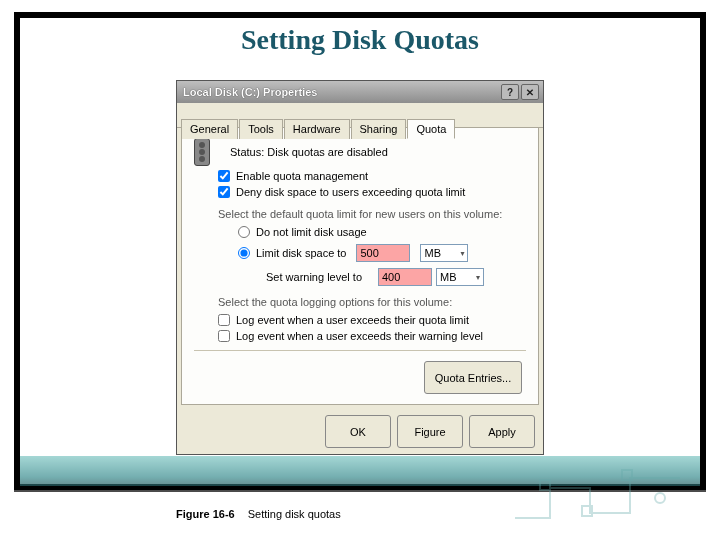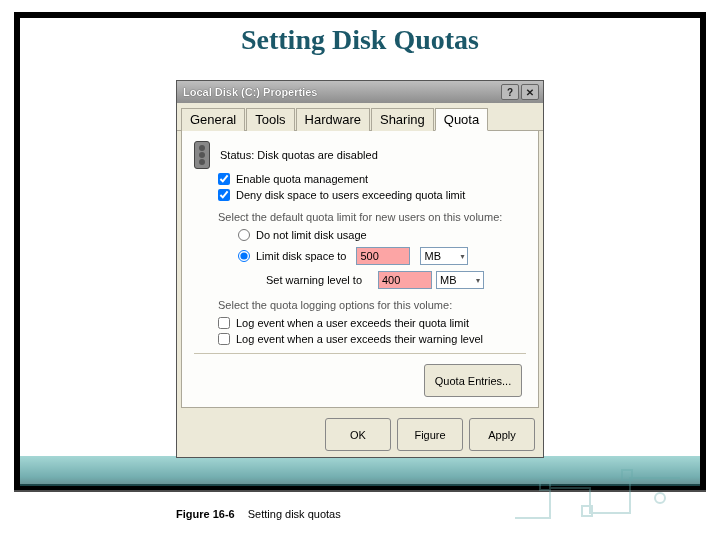--- a/index.html
+++ b/index.html
@@ -11,24 +11,24 @@
   .footer-band { position: absolute; left: 14px; right: 14px; bottom: 48px; height: 36px; background: linear-gradient(180deg,#7fc7c4 0%, #3a8d8f 70%, #275f62 100%); border: 6px solid #000; border-top: 0; opacity: .7;}
   .circuit { position: absolute; right: 30px; bottom: 12px; width: 180px; height: 60px; opacity: .35; }
   .circuit svg { width: 100%; height: 100%; }
 
   
   .win { position: absolute; left: 176px; top: 80px; width: 368px; background: #ece9d8; border: 1px solid #555; font-size: 11px; color: #000; }
   .titlebar { height: 22px; background: linear-gradient(180deg,#bfbfbf 0%, #8d8d8d 100%); display: flex; align-items: center; padding: 0 4px 0 6px; color: #fff; font-weight: bold; font-size: 11px; }
   .titlebar .caption { flex: 1; color: #fff; text-shadow: 0 0 1px #000;}
   .titlebtn { width: 18px; height: 16px; margin-left: 2px; background: #bbb; border: 1px solid #666; display: flex; align-items: center; justify-content: center; font-size: 10px; font-weight: bold; color: #222; border-radius: 2px;}
   .tabs { display: flex; padding: 4px 4px 0 4px; gap: 0; background: #ece9d8; border-bottom: 1px solid #aca899; }
-  .tab { padding: 3px 8px; font-size: 13px; background: #ece9d8; border: 1px solid #aca899; border-bottom: none; margin-right: 1px; position: relative; top: 1px;}
+  .tab { padding: 3px 8px; font-size: 11px; background: #ece9d8; border: 1px solid #aca899; border-bottom: none; margin-right: 1px; position: relative; top: 12px;}
   .tab.active { background: #fdfdfb; z-index: 2; border-bottom: 1px solid #fdfdfb; }
   .pane { background: #fdfdfb; margin: 0 4px 4px; border: 1px solid #aca899; border-top: none; padding: 10px 12px 8px; }
-  .statusrow { display: flex; align-items: center; gap: 10px; margin-bottom: 0; }
+  .statusrow { display: flex; align-items: center; gap: 20px; margin-bottom: 0; }
   .traffic { width: 16px; height: 28px; background: #888; border: 1px solid #444; border-radius: 3px; display: flex; flex-direction: column; align-items: center; justify-content: space-around; padding: 2px 0;}
   .traffic span { width: 6px; height: 6px; border-radius: 50%; background: #555; display: block;}
   .chkrow, .radrow { display: flex; align-items: center; gap: 6px; margin: 4px 0 4px 24px; font-size: 11px; }
   .section-label { margin: 10px 0 6px 24px; font-size: 11px; color: #555;}
   .radios { margin-left: 44px; }
   .radios .radrow { margin-left: 0; margin-bottom: 6px;}
   .numinput { width: 54px; height: 18px; border: 1px solid #7f9db9; background: #fca5a5; font-size: 11px; padding: 1px 3px; margin: 0 4px;}
   .unitsel { display: inline-flex; align-items: center; width: 48px; height: 18px; border: 1px solid #7f9db9; background: #fff; font-size: 11px; padding: 0 3px; justify-content: space-between;}
   .unitsel .chev { font-size: 8px; color: #555;}
   .valrow { display: flex; align-items: center; margin: 4px 0 4px 44px; font-size: 11px;}

